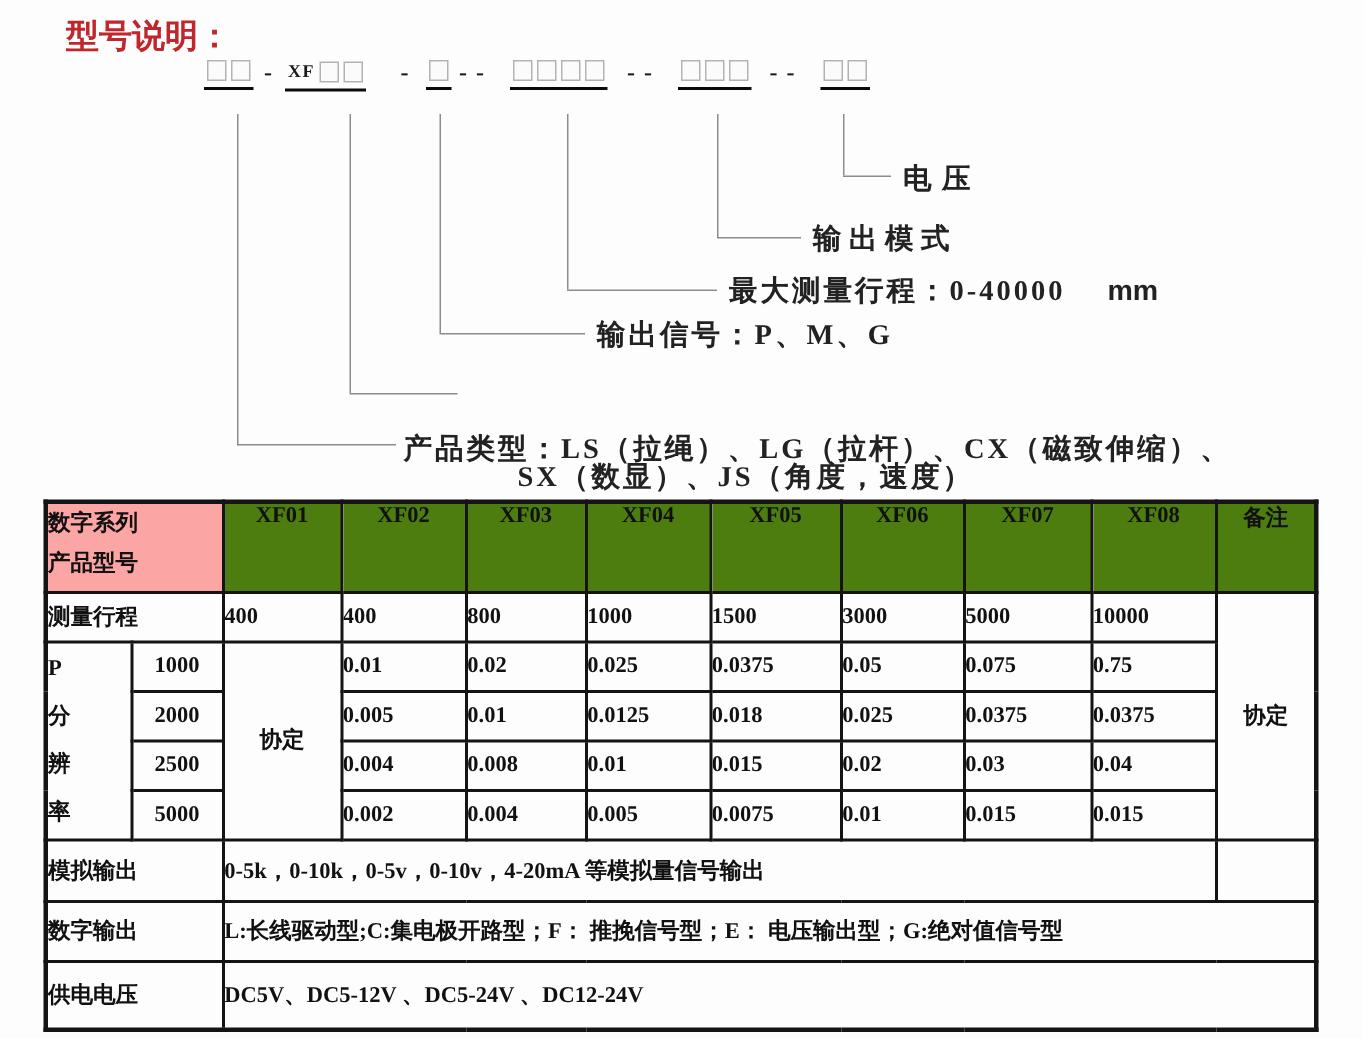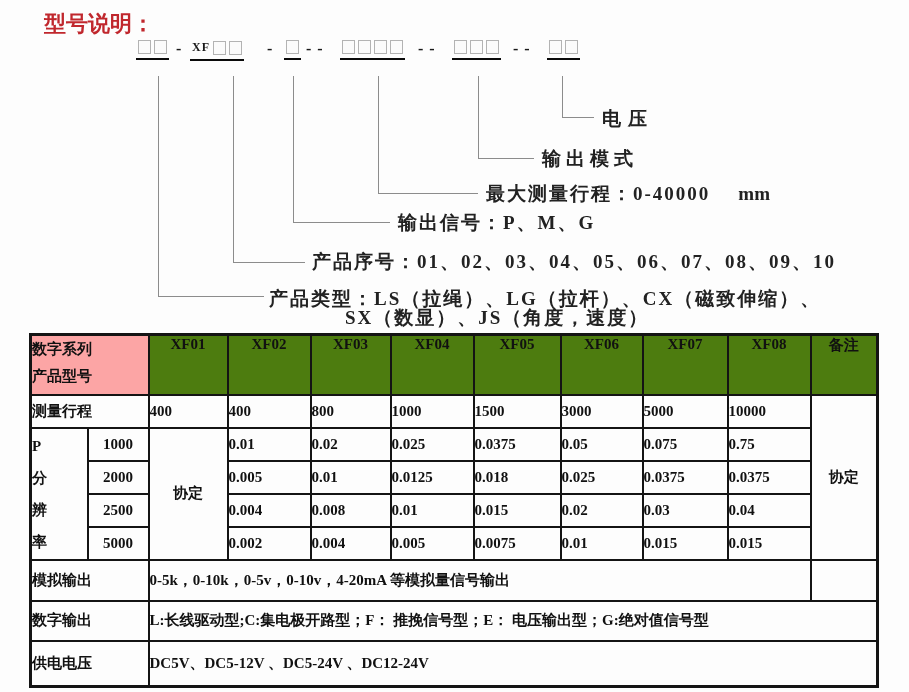--- a/index.html
+++ b/index.html
@@ -21,21 +21,21 @@
   .sep{position:absolute;top:40px;font-weight:bold;font-size:16px;color:#1a1a1a;letter-spacing:1px;white-space:pre;}
   
   .vline{position:absolute;width:1px;background:#8c8c8c;}
   .hline{position:absolute;height:1px;background:#8c8c8c;}
   
   .callout{
     position:absolute;font-weight:bold;font-size:19px;color:#222;
     letter-spacing:2px;white-space:nowrap;
   }
   .ls-wide{letter-spacing:7px;}
-  .unit-mono{font-family:Liberation Serif, serif;font-weight:bold;letter-spacing:0;padding-left:28px;}
+  .unit-mono{font-family:Liberation Sans, sans-serif;font-weight:bold;letter-spacing:0;padding-left:28px;}
   
   table.spec{
     position:absolute;left:29px;top:333px;border-collapse:collapse;table-layout:fixed;
     border:3px solid #141414;
   }
   table.spec td{
     border:2px solid #141414;font-weight:bold;font-size:15px;color:#111;
     padding:0;overflow:hidden;white-space:nowrap;
   }
   td.hdr{background:#4d7c0f;vertical-align:top;text-align:center;padding-top:7px;}
@@ -96,21 +96,20 @@
   <div class="hline" style="left:378px;top:193px;width:100px;"></div>
   <div class="vline" style="left:478px;top:76px;height:82px;"></div>
   <div class="hline" style="left:478px;top:158px;width:56px;"></div>
   <div class="vline" style="left:562px;top:76px;height:41px;"></div>
   <div class="hline" style="left:562px;top:117px;width:32px;"></div>
 
   <div class="callout ls-wide" style="left:602px;top:106px;">电压</div>
   <div class="callout" style="left:542px;top:146px;letter-spacing:5px;">输出模式</div>
   <div class="callout" style="left:486px;top:181px;"><span>最大测量行程：0-40000</span><span class="unit-mono">mm</span></div>
   <div class="callout" style="left:398px;top:210px;">输出信号：P、M、G</div>
-  <div class="callout" style="left:312px;top:249px;">产品序号：01、02、03、04、05、06、07、08、09、10</div>
   <div class="callout" style="left:269px;top:286px;">产品类型：LS（拉绳）、LG（拉杆）、CX（磁致伸缩）、</div>
   <div class="callout" style="left:345px;top:305px;">SX（数显）、JS（角度，速度）</div>
 
   <table class="spec">
     <colgroup>
       <col style="width:57px">
         <col style="width:61px">
       <col style="width:79px">
         <col style="width:83px">
         <col style="width:80px">

